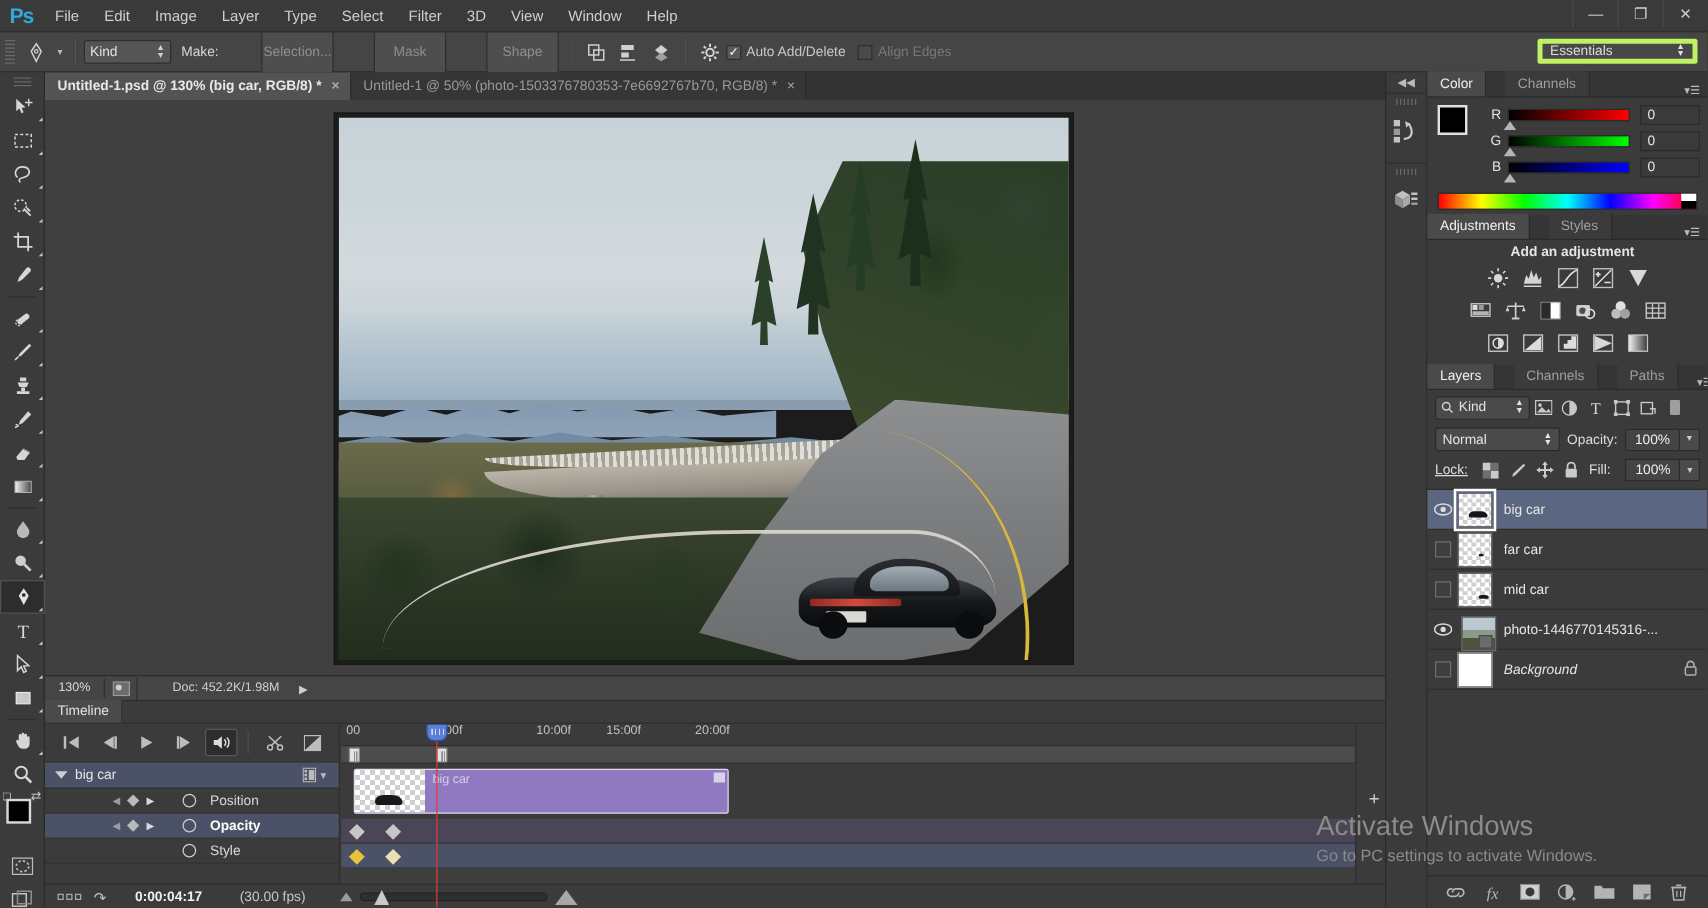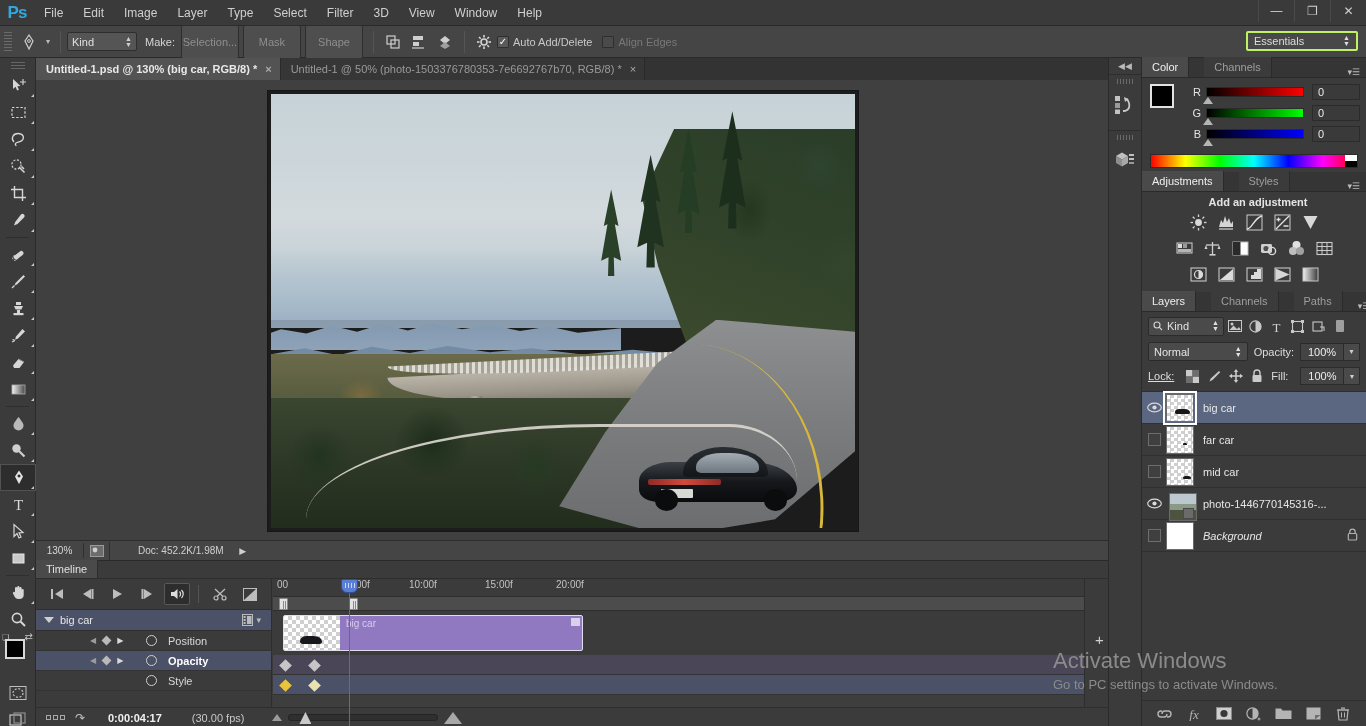--- a/index.html
+++ b/index.html
@@ -48,32 +48,32 @@
   .opt-sep { width:1px; height:22px; background:#2f2f2f; margin:0 6px; border-right:1px solid #555;}
   .select-box {
     height:19px; background:#555; border:1px solid #2e2e2e; border-radius:2px;
     display:flex; align-items:center; padding:0 4px; color:#e0e0e0; font-size:11px;
     position:relative; min-width:64px;
   }
   .select-box .sp { margin-left:auto; font-size:7px; line-height:6px; color:#d0d0d0; display:flex; flex-direction:column;}
   .opt-label { font-size:11px; color:#d5d5d5; margin:0 6px 0 8px;}
   .btn-g {
     height:34px; min-width:58px; background:#4e4e4e; border:1px solid #2e2e2e; border-radius:2px;
-    color:#8e8e8e; font-size:11px; display:flex; align-items:center; justify-content:center; margin-right:4px;
+    color:#8e8e8e; font-size:11px; display:flex; align-items:center; justify-content:center; margin-right:4px;margin-left:28px;
   }
   .pathop { width:26px; height:24px; display:flex; align-items:center; justify-content:center; position:relative;}
   .chk { display:flex; align-items:center; gap:4px; margin-right:10px; }
   .chkbox { width:12px; height:12px; background:#5a5a5a; border:1px solid #2e2e2e; border-radius:1px;
             display:flex; align-items:center; justify-content:center; color:#fff; font-size:10px;}
   .chkbox.off { background:#4a4a4a; color:transparent; }
   .chk span.lbl { font-size:11px; }
   .chk.dim span.lbl { color:#787878; }
   .workspace {
-    position:absolute; right:8px; top:5px; width:112px; height:20px;
-    background:#484848; border:2px solid #bef264; border-radius:2px;
+    position:absolute; right:8px; top:5px; width:128px; height:20px;
+    background:#484848; border:4px solid #bef264; border-radius:2px;
     display:flex; align-items:center; padding:0 6px; font-size:11px; color:#ddd;
   }
   .workspace .sp { margin-left:auto; font-size:7px; line-height:6px; display:flex; flex-direction:column;}
 
   
   .tabbar {
     position:absolute; left:36px; top:58px; width:1096px; height:22px;
     background:#333; display:flex; align-items:flex-end;
   }
   .doctab {
@@ -803,21 +803,21 @@
         <div class="prop-row">
           <span class="stopwatch"></span>
           <span class="prop-name">Style</span>
         </div>
       </div>
 
       <div class="tl-right">
         <div class="ruler">
           <div class="rtick" style="left:4px">00</div>
           <div class="rtick" style="left:83px">00f</div>
-          <div class="rtick" style="left:136px">10:00f</div>
+          <div class="rtick" style="left:156px">10:00f</div>
           <div class="rtick" style="left:212px">15:00f</div>
           <div class="rtick" style="left:283px">20:00f</div>
         </div>
         <div class="workbar">
           <div class="wb-handle" style="left:6px"></div>
           <div class="wb-handle" style="left:76px"></div>
         </div>
         <div class="clip-area">
           <div class="clip">
             <div class="thumb">

